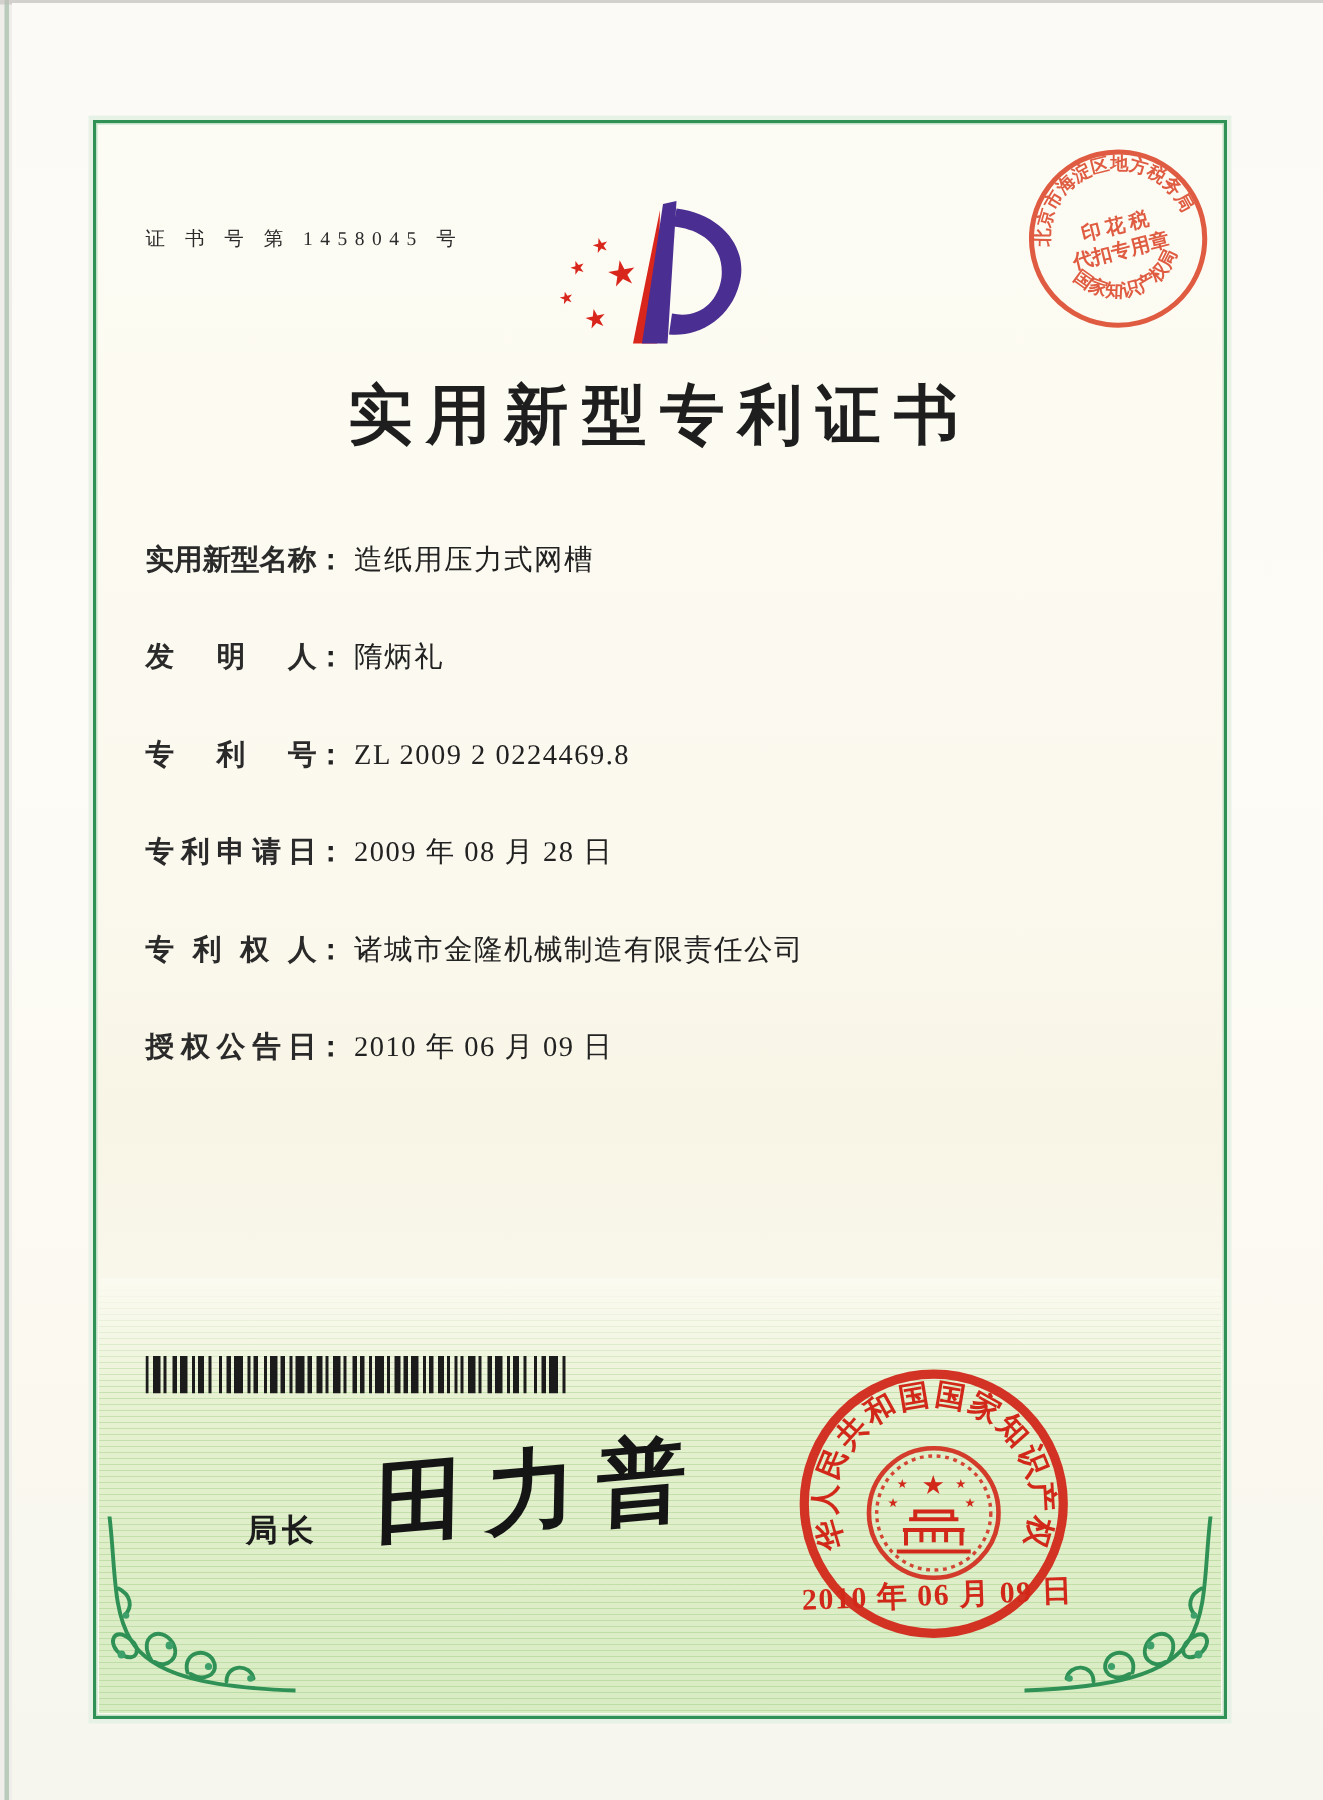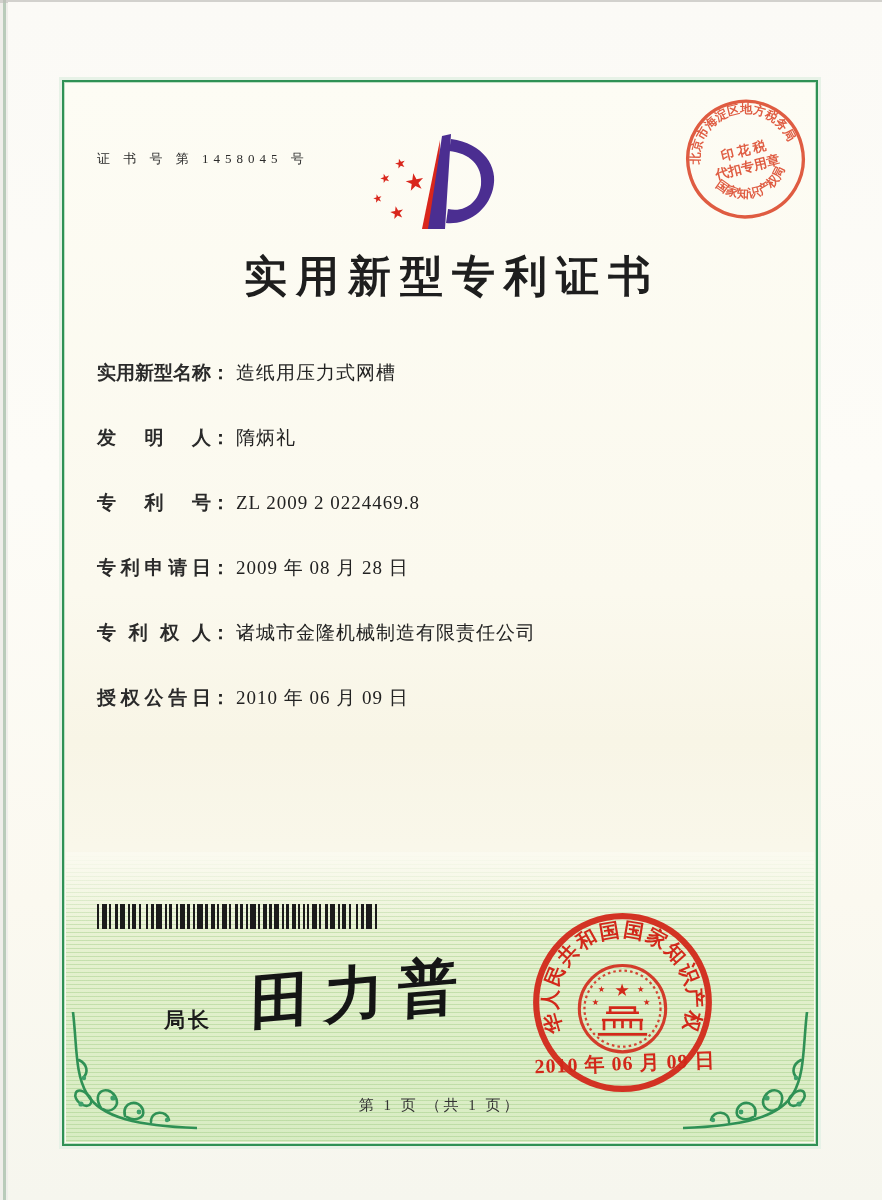--- a/index.html
+++ b/index.html
@@ -22,21 +22,21 @@
   }
   .greenzone{
     position:absolute;left:2px;right:2px;bottom:2px;height:290px;z-index:1;
     background:
       linear-gradient(180deg, rgba(251,250,240,1) 0%, rgba(251,250,240,0) 26%),
       repeating-linear-gradient(180deg, rgba(146,196,118,.38) 0 1px, rgba(236,245,220,0) 1px 4px),
       linear-gradient(180deg,#f2f6e0 0%,#e3f0cd 40%,#d8ecc3 100%);
   }
 
   .cert-no{position:absolute;left:33px;top:44px;font-size:13px;letter-spacing:5px;color:#2b2b2b;z-index:2;margin-top:24px;}
-  .title{position:absolute;left:12px;top:166px;width:100%;text-align:center;font-size:43px;font-weight:bold;letter-spacing:9px;color:#1e1e1e;z-index:2;}
+  .title{position:absolute;left:0;top:166px;width:100%;text-align:center;font-size:43px;font-weight:bold;letter-spacing:9px;color:#1e1e1e;z-index:2;}
 
   .logo{position:absolute;left:306px;top:50px;z-index:2;}
   .taxseal{position:absolute;left:619px;top:14px;z-index:2;transform:rotate(-14deg);opacity:.92;}
 
   .fields{position:absolute;left:33px;top:278px;right:33px;z-index:2;}
   .field{margin-bottom:39px;font-size:19px;white-space:nowrap;}
   .flabel{display:inline-block;width:114px;text-align:justify;text-align-last:justify;font-weight:600;color:#2a2a2a;vertical-align:bottom;font-family:Liberation Mono, monospace;}
   .colon{font-weight:600;margin-right:6px;}
   .fvalue{letter-spacing:1px;color:#222;}
 
@@ -202,15 +202,14 @@
       <g fill="#3da06a">
         <circle cx="14" cy="92" r="2.6"></circle>
           <circle cx="46" cy="86" r="2.6"></circle>
         <circle cx="72" cy="100" r="2.4"></circle>
           <circle cx="100" cy="108" r="2.2"></circle>
         <circle cx="17" cy="66" r="2.2"></circle>
       </g>
     </svg>
   </div>
 
-  <div class="footer">第 1 页 （共 1 页）</div>
 
 </div>
 
 </body></html>

